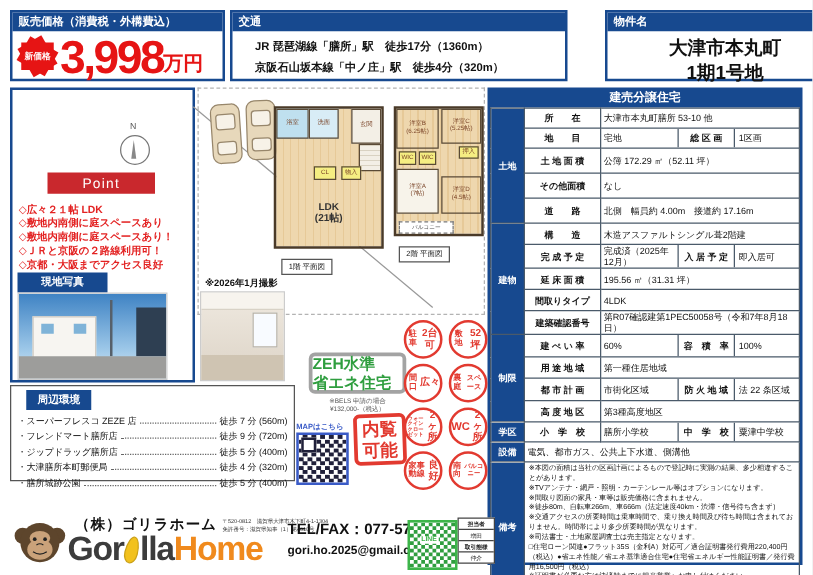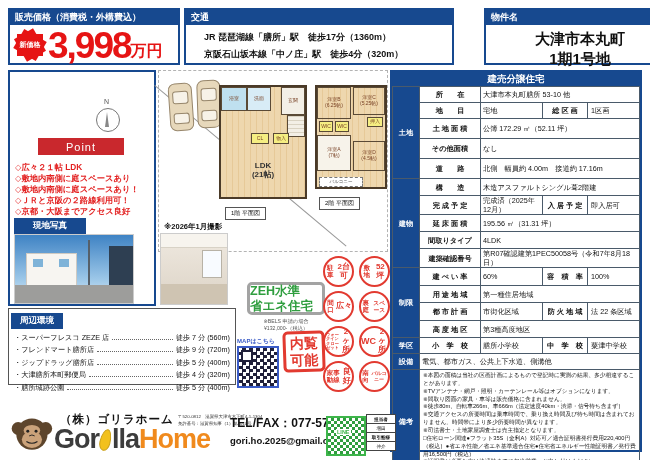--- a/index.html
+++ b/index.html
@@ -39,21 +39,21 @@
   .sky{position:absolute;inset:0;background:linear-gradient(#3f83c4,#9cc7e8 65%,#dcebf6)}
   .house{position:absolute;left:9%;top:26%;width:42%;height:48%;background:#f7f5f1;border:1px solid #cfcac2}
   .house::before{content:"";position:absolute;left:6px;top:5px;width:10px;height:8px;background:#7fb3d8}
   .house::after{content:"";position:absolute;right:7px;top:5px;width:10px;height:8px;background:#7fb3d8}
   .bldg{position:absolute;right:0;top:16%;width:20%;height:58%;background:#2e3f52}
   .road{position:absolute;left:0;right:0;bottom:0;height:26%;background:#9d9d9b}
   .pole{position:absolute;left:62%;top:8%;width:2px;height:66%;background:#56606a}
 
   
   #env-box{position:absolute;left:8px;top:308px;width:228px;height:77px;border:1px solid #555;background:#fff;box-sizing:border-box}
-  .env-title{display:inline-block;margin:3px 0 1px 2px;background:#17498f;color:#fff;font-size:8.5px;font-weight:bold;padding:2px 9px}
+  .env-title{display:inline-block;margin:3px 0 1px 12px;background:#17498f;color:#fff;font-size:8.5px;font-weight:bold;padding:2px 9px}
   .env-items{padding:1px 5px 0 5px}
   .env-row{display:flex;align-items:baseline;font-size:7.2px;line-height:11.4px}
   .env-name{white-space:nowrap}
   .env-dots{flex:1;border-bottom:1px dotted #666;margin:0 3px;height:8px}
   .env-time{white-space:nowrap}
 
   
   #site{position:absolute;left:158px;top:70px;width:230px;height:182px;border:1px dashed #b3b3b3;box-sizing:border-box}
   .diag{position:absolute;left:-4px;top:14px;width:250px;border-top:1.5px solid #999;transform:rotate(40deg);transform-origin:left top}
   .car{position:absolute;width:22px;height:46px;background:#e7d8bb;border:1px solid #97866b;border-radius:7px;z-index:1}

